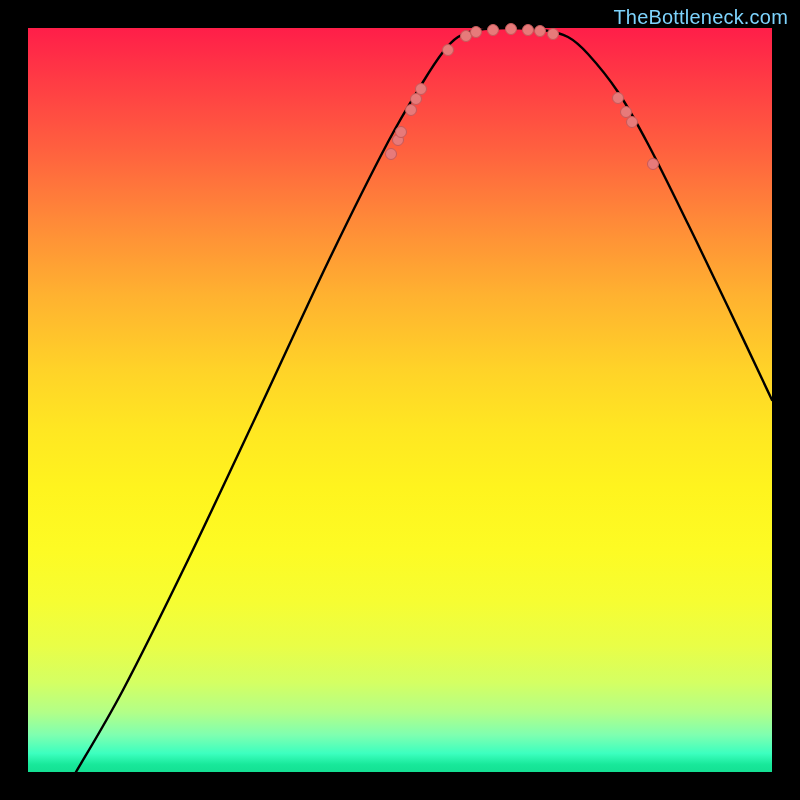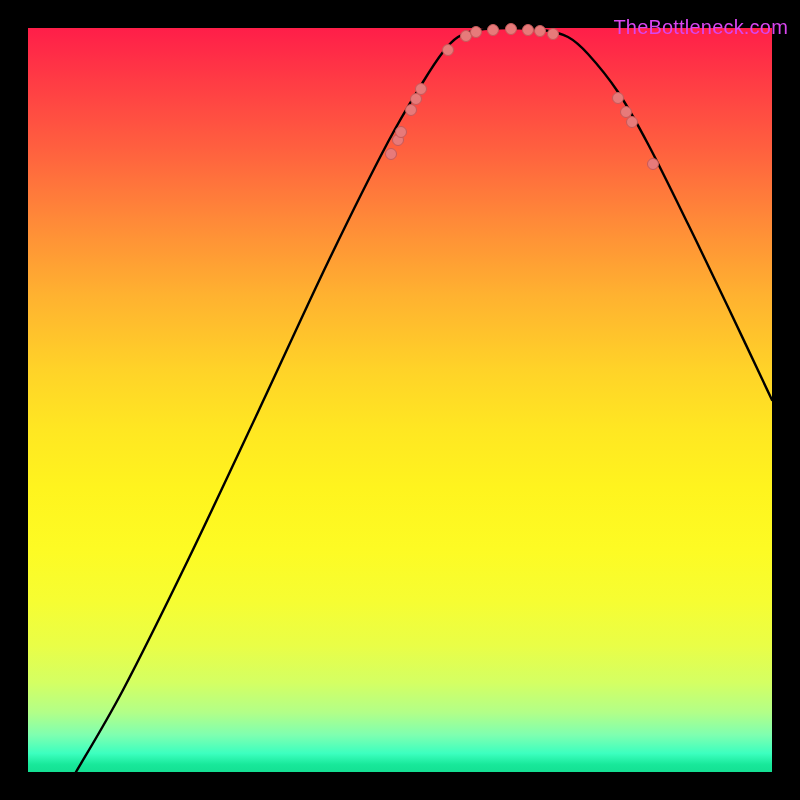--- a/index.html
+++ b/index.html
@@ -32,23 +32,23 @@
       #d4ff63 88%,
       #b2ff88 92%,
       #7fffb0 95%,
       #3cffbf 97.5%,
       #18e89a 99%,
       #14e093 100%
     );
   }
   .watermark {
     position: absolute;
-    top: 16px;
+    top: 6px;
     right: 12px;
-    color: #d946ef;
+    color: #7dd3fc;
     font-size: 20px;
     font-weight: 500;
     letter-spacing: 0.2px;
     user-select: none;
   }
   svg.curve {
     position: absolute;
     left: 0;
     top: 0;
     width: 744px;

